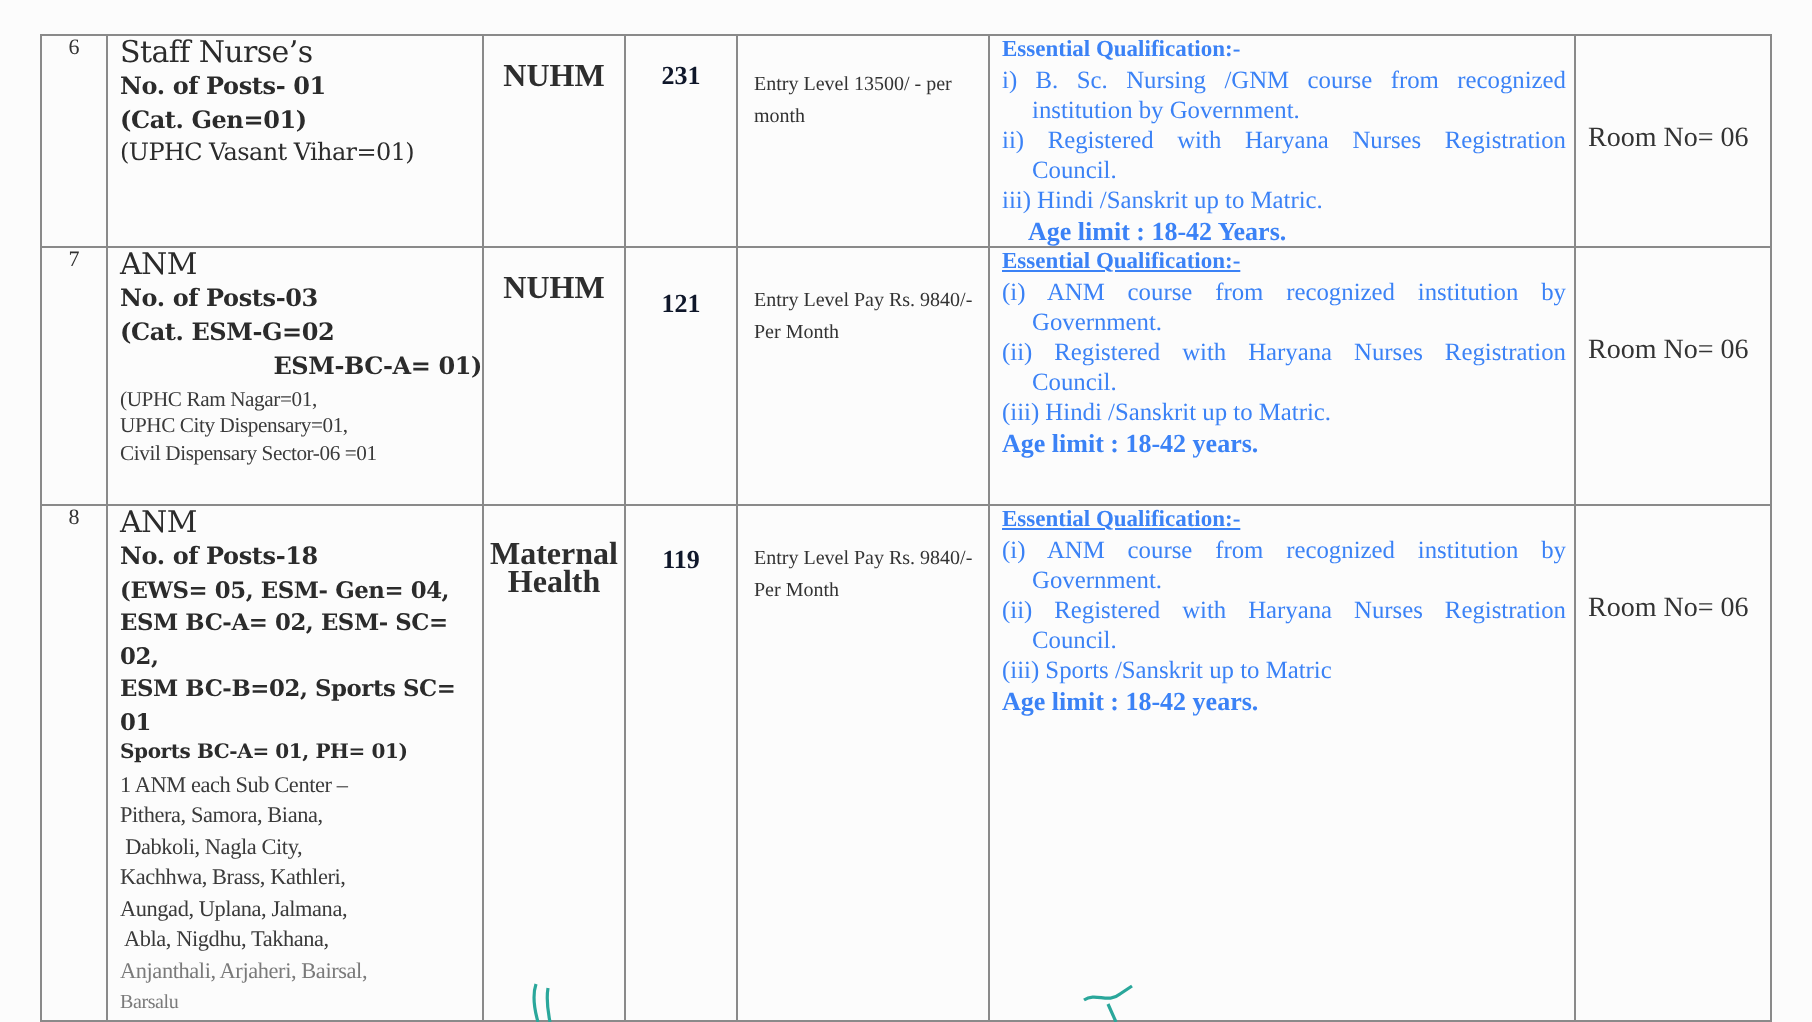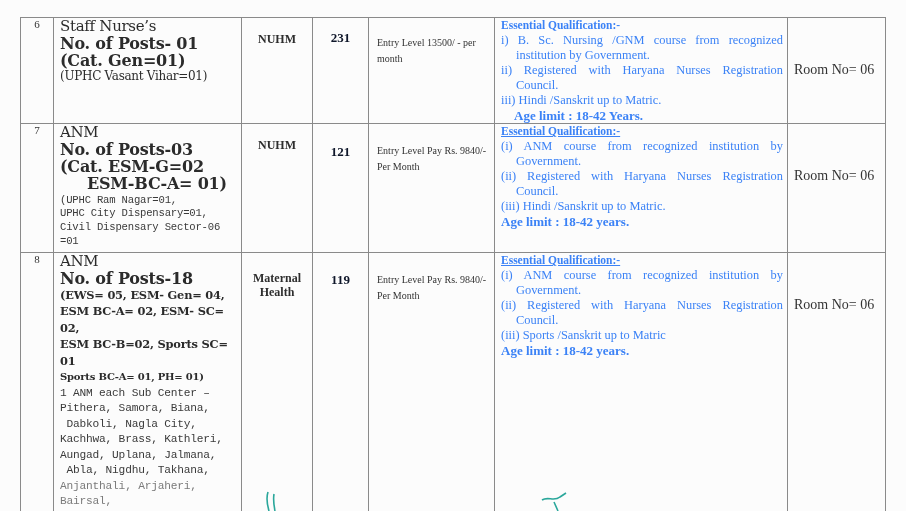--- a/index.html
+++ b/index.html
@@ -26,25 +26,25 @@
   .c-post { width: 188px; }
   .c-prog { width: 71px; }
   .c-budget { width: 56px; }
   .c-pay { width: 126px; }
   .c-qual { width: 293px; }
   .c-room { width: 98px; }
 
   .sn { font-family: "Liberation Serif", serif; font-size: 11px; text-align: center; padding-top: 0px !important; color:#333; }
   .post { font-family: "DejaVu Sans", sans-serif; font-size: 12.4px; line-height: 15.6px; padding: 1px 0 0 6px !important; color:#2b2b2b; }
   .post .title { font-family: "DejaVu Serif", serif; font-size: 15px; letter-spacing: -0.3px; }
-  .post .bold { font-family: "DejaVu Serif", serif; font-weight: bold; font-size: 16px; letter-spacing: -0.2px; line-height: 17px; }
-  .post .small { font-family: Liberation Mono, monospace; font-size: 10.6px; line-height: 13.8px; letter-spacing: -0.2px; color:#3a3a3a; }
-  .post .indent { padding-left: 27px; }
+  .post .bold { font-family: "DejaVu Serif", serif; font-weight: bold; font-size: 12px; letter-spacing: -0.2px; line-height: 17px; }
+  .post .small { font-family: Liberation Serif, serif; font-size: 10.6px; line-height: 13.8px; letter-spacing: -0.2px; color:#3a3a3a; }
+  .post .indent { padding-left: 27px; text-align: right; }
   .faded { color: #7a7a7a !important; }
-  .prog { font-family: "Liberation Serif", serif; font-weight: bold; font-size: 12px; text-align: center; line-height: 14px; padding-top: 14px !important; color:#2e2e2e; }
+  .prog { font-family: "Liberation Serif", serif; font-weight: bold; font-size: 16px; text-align: center; line-height: 14px; padding-top: 14px !important; color:#2e2e2e; }
   .budget { font-family: "Liberation Serif", serif; font-weight: bold; font-size: 13px; text-align: center; padding-top: 19px !important; color:#0f172a; }
   .pay { font-family: "Liberation Serif", serif; font-size: 10px; line-height: 16px; padding: 17px 4px 0 8px !important; color:#333; }
   .qual { font-family: "Liberation Serif", serif; font-size: 12.4px; line-height: 15px; padding: 0 4px 0 6px !important; color:#3b82f6; text-align: justify; }
   .qual .qhead { font-weight: bold; font-size: 11.5px; }
   .qual .qhead.u { text-decoration: underline; }
   .qual .item { text-indent: -15px; padding-left: 15px; text-align: justify; text-align-last: left; }
   .qual .age { font-weight: bold; font-size: 13px; }
   .qual .age.indent { padding-left: 13px; }
   .room { font-family: "Liberation Serif", serif; font-size: 14px; padding: 44px 0 0 6px !important; color:#333; }
 

